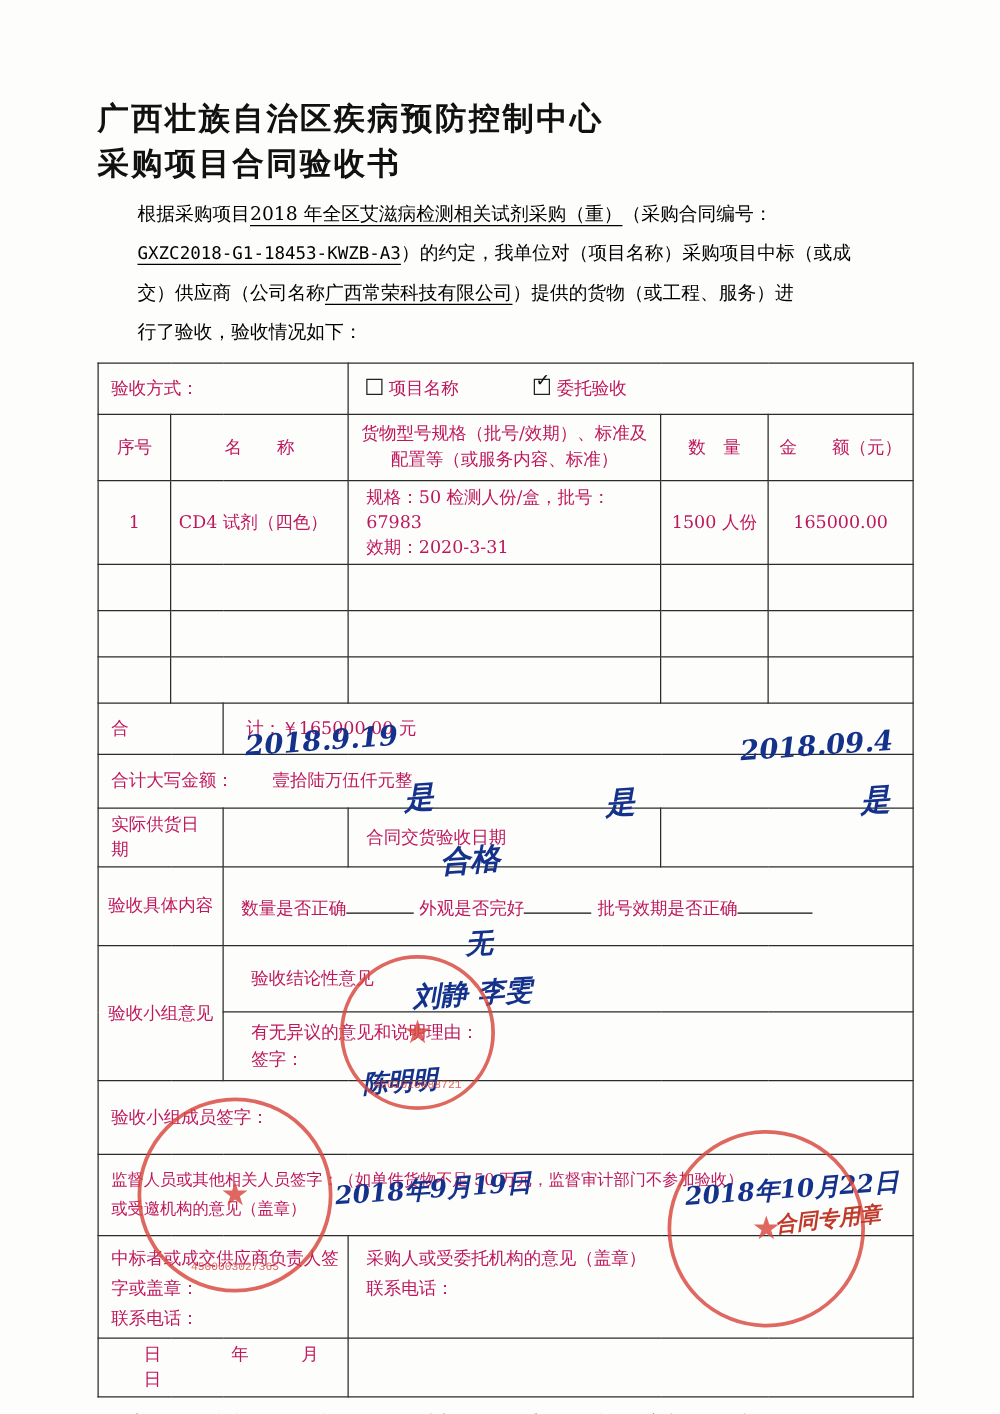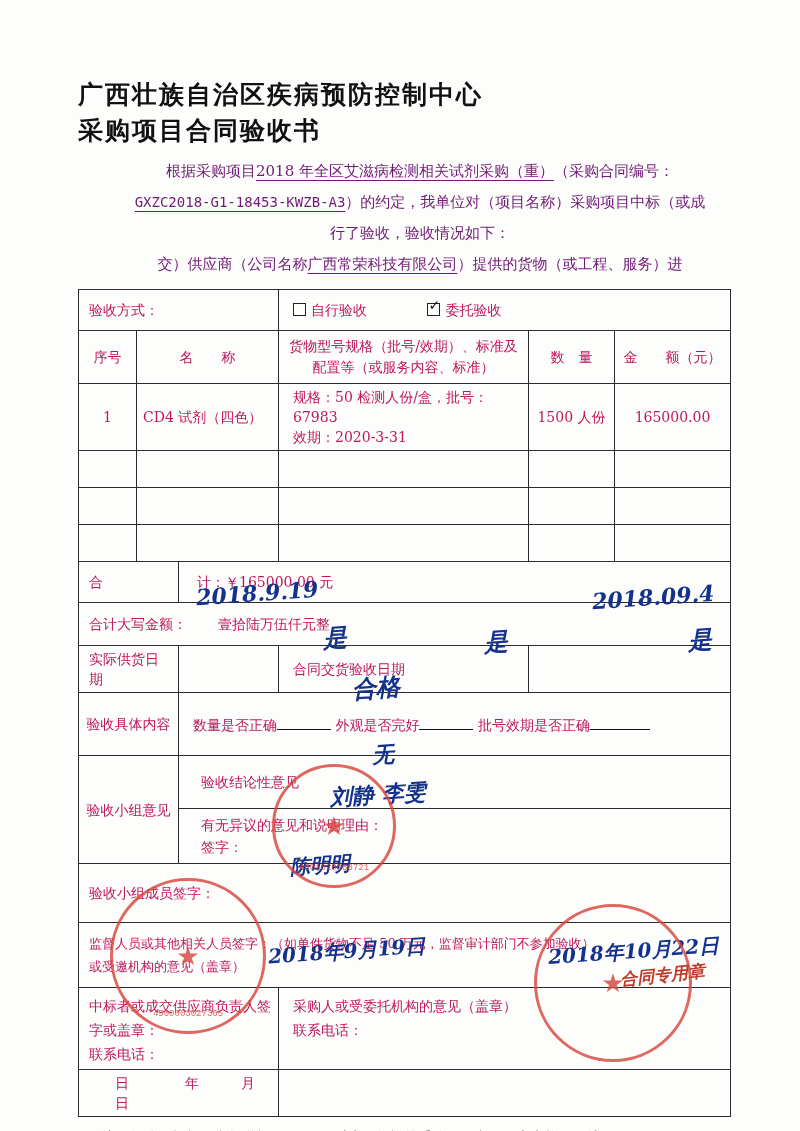--- a/index.html
+++ b/index.html
@@ -40,23 +40,22 @@
   }
   .title-2 {
     font-size: 25px;
     line-height: 38px;
     margin-bottom: 6px;
   }
   
   .intro {
     font-size: 15px;
     line-height: 31px;
-    color: #701a75;
-    font-family: "DejaVu Serif", "Liberation Serif", serif;
-    text-align: center;
+    color: #000000;
+    font-family: "DejaVu Serif", "Liberation Serif", serif;
   }
   .intro .ln {
     display: block;
     white-space: nowrap;
   }
   .intro .ln.indent { padding-left: 32px; }
   .u {
     text-decoration: underline;
     text-underline-offset: 4px;
   }
@@ -188,42 +187,42 @@
     <div class="title-1">广西壮族自治区疾病预防控制中心</div>
     <div class="title-2">采购项目合同验收书</div>
 
     <div class="intro">
       <span class="ln indent">
         <span>根据采购项目</span><span class="u">2018 年全区艾滋病检测相关试剂采购（重）</span><span>（采购合同编号：</span>
       </span>
       <span class="ln indent">
         <span class="mono-u">GXZC2018-G1-18453-KWZB-A3</span><span>）的约定，我单位对（项目名称）采购项目中标（或成</span>
       </span>
-      <span class="ln indent">行了验收，验收情况如下：</span>
       <span class="ln indent">
         <span>交）供应商（公司名称</span><span class="u">广西常荣科技有限公司</span><span>）提供的货物（或工程、服务）进</span>
       </span>
+      <span class="ln indent">行了验收，验收情况如下：</span>
     </div>
 
     <table class="main">
       <colgroup>
         <col style="width:58px">
         <col style="width:42px">
         <col style="width:100px">
         <col style="width:250px">
         <col style="width:86px">
         <col style="width:116px">
       </colgroup>
 
       <tbody>
           <tr>
         <td colspan="3" class="lft pad-l" style="height:34px">验收方式：</td>
         <td colspan="3" class="lft" style="padding-left:14px">
           <span style="display:inline-block;width:130px">
-            <span class="chk"></span><span>自行验收</span>
+            <span class="chk"></span><span>项目名称</span>
           </span>
           <span style="display:inline-block">
             <span class="chk checked"></span><span>委托验收</span>
           </span>
         </td>
       </tr>
 
       <tr>
         <td class="ctr" style="height:46px">序号</td>
         <td colspan="2" class="ctr">名　　称</td>

